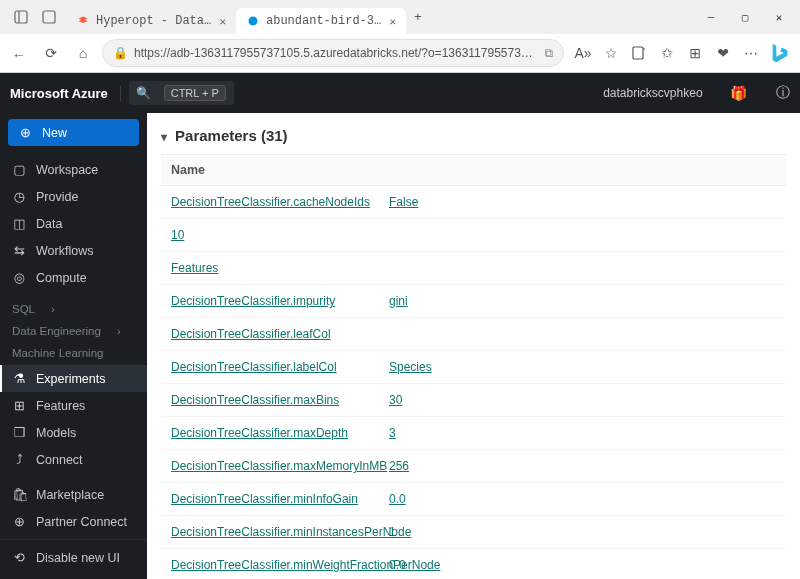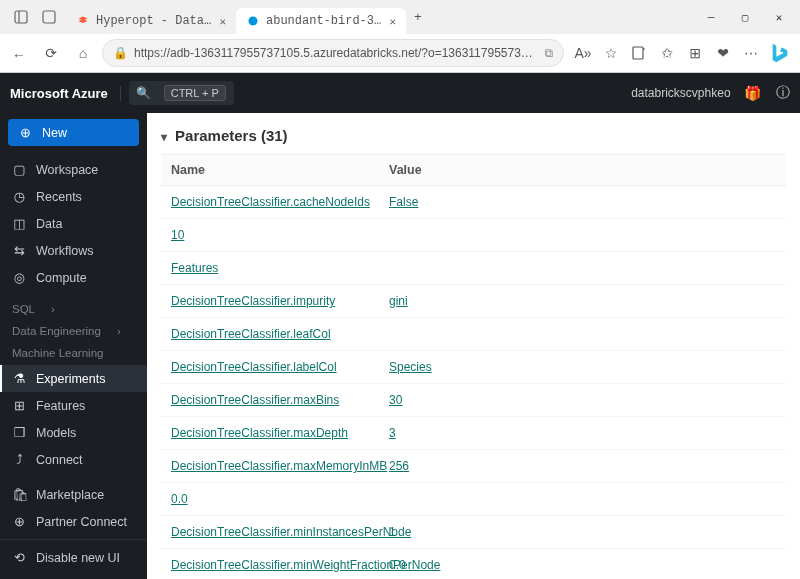--- a/index.html
+++ b/index.html
@@ -27,21 +27,21 @@
   .addr-right { display: flex; align-items: center; gap: 2px; }
   .bing { width: 28px; height: 28px; display: flex; align-items: center; justify-content: center; }
   
   
   .app-topbar { background: #1b1f23; color: #fff; display: flex; align-items: center; height: 40px; padding: 0 10px; font-size: 13px; }
   .ms-azure { font-weight: 600; padding-right: 12px; border-right: 1px solid #3a3f45; }
   .db-logo { display: flex; align-items: center; gap: 6px; padding: 0 12px; font-weight: 500; }
   .search-box { display: flex; align-items: center; background: #2a2f35; border-radius: 4px; padding: 4px 8px; color: #aaa; font-size: 12px; margin-left: 8px; gap: 6px; }
   .search-text { width: 180px; }
   .kbd { background: #3a3f45; border: 1px solid #555; border-radius: 3px; padding: 1px 6px; font-size: 11px; color: #ccc; margin-left: 6px; }
-  .top-right { margin-left: auto; display: flex; align-items: center; gap: 14px; color: #ccc; font-size: 12px; }
+  .top-right { margin-left: auto; display: flex; align-items: center; gap: 28px; color: #ccc; font-size: 12px; }
   .top-icon { font-size: 14px; color: #ccc; }
   
   
   .app-body { display: flex; height: calc(579px - 34px - 38px - 40px); }
   
   
   .sidebar { width: 147px; background: #1b1f23; color: #c5c9cd; display: flex; flex-direction: column; font-size: 12.5px; overflow: hidden; }
   .side-group { padding: 4px 0; }
   .side-item { display: flex; align-items: center; gap: 9px; padding: 6px 12px; cursor: pointer; }
   .side-item.new { background: #0b6cd0; color: #fff; border-radius: 4px; margin: 6px 8px; padding: 6px 10px; font-weight: 500; }
@@ -49,21 +49,21 @@
   .side-icon { width: 15px; text-align: center; font-size: 13px; }
   .side-header { color: #7a8086; padding: 8px 12px 2px; font-size: 11.5px; display: flex; align-items: center; gap: 16px;}
   .side-footer { margin-top: auto; border-top: 1px solid #2a2f35; padding: 4px 0; }
   
   
   .main { flex: 1; background: #fff; overflow-y: auto; padding: 10px 14px; }
   .section-header { display: flex; align-items: center; gap: 8px; padding: 4px 0 10px; font-size: 15px; font-weight: 600; color: #333; }
   .chev { font-size: 12px; color: #555; transform: translateY(1px); }
   
   .params-table { width: 100%; }
-  .params-header { display: flex; background: #fafafa; border-top: 1px solid #eee; border-bottom: 1px solid #eee; }
+  .params-header { display: flex; background: #fafafa; border-top: 1px solid #eee; border-bottom: 1px solid #eee; flex-direction: column; }
   .ph-cell { padding: 8px 10px; font-weight: 600; color: #555; font-size: 12.5px; }
   .col-name { width: 218px; }
   .col-value { flex: 1; }
   .params-row { display: flex; border-bottom: 1px solid #f4f4f4; }
   .pr-cell { padding: 9px 10px; color: #0f766e; font-size: 12px; text-decoration: underline; }
   
   svg { display: block; }
 </style>
 </head>
 <body>
@@ -161,21 +161,21 @@
       <span class="side-icon">⊕</span>
       <span>New</span>
     </div>
     <div class="side-group" id="side-main">
         <div class="side-item">
           <span class="side-icon">▢</span>
           <span>Workspace</span>
         </div>
         <div class="side-item">
           <span class="side-icon">◷</span>
-          <span>Recents</span>
+          <span>Provide</span>
         </div>
         <div class="side-item">
           <span class="side-icon">◫</span>
           <span>Data</span>
         </div>
         <div class="side-item">
           <span class="side-icon">⇆</span>
           <span>Workflows</span>
         </div>
         <div class="side-item">
@@ -236,21 +236,20 @@
   </div>
 
   <div class="main">
     <div class="section-header">
       <span class="chev">▾</span>
       <span>Parameters (31)</span>
     </div>
     <div class="params-table">
       <div class="params-header">
         <div class="ph-cell col-name">Name</div>
-        <div class="ph-cell col-value">Value</div>
       </div>
       <div id="params-body">
           <div class="params-row">
             <div class="pr-cell col-name">DecisionTreeClassifier.cacheNodeIds</div>
             <div class="pr-cell col-value">False</div>
           </div>
           <div class="params-row">
             <div class="pr-cell col-value">10</div>
           </div>
           <div class="params-row">
@@ -274,20 +273,21 @@
           </div>
           <div class="params-row">
             <div class="pr-cell col-name">DecisionTreeClassifier.maxDepth</div>
             <div class="pr-cell col-value">3</div>
           </div>
           <div class="params-row">
             <div class="pr-cell col-name">DecisionTreeClassifier.maxMemoryInMB</div>
             <div class="pr-cell col-value">256</div>
           </div>
           <div class="params-row">
+            <div class="pr-cell col-name">DecisionTreeClassifier.minInfoGain</div>
             <div class="pr-cell col-value">0.0</div>
           </div>
           <div class="params-row">
             <div class="pr-cell col-name">DecisionTreeClassifier.minInstancesPerNode</div>
             <div class="pr-cell col-value">1</div>
           </div>
           <div class="params-row">
             <div class="pr-cell col-name">DecisionTreeClassifier.minWeightFractionPerNode</div>
             <div class="pr-cell col-value">0.0</div>
           </div>

